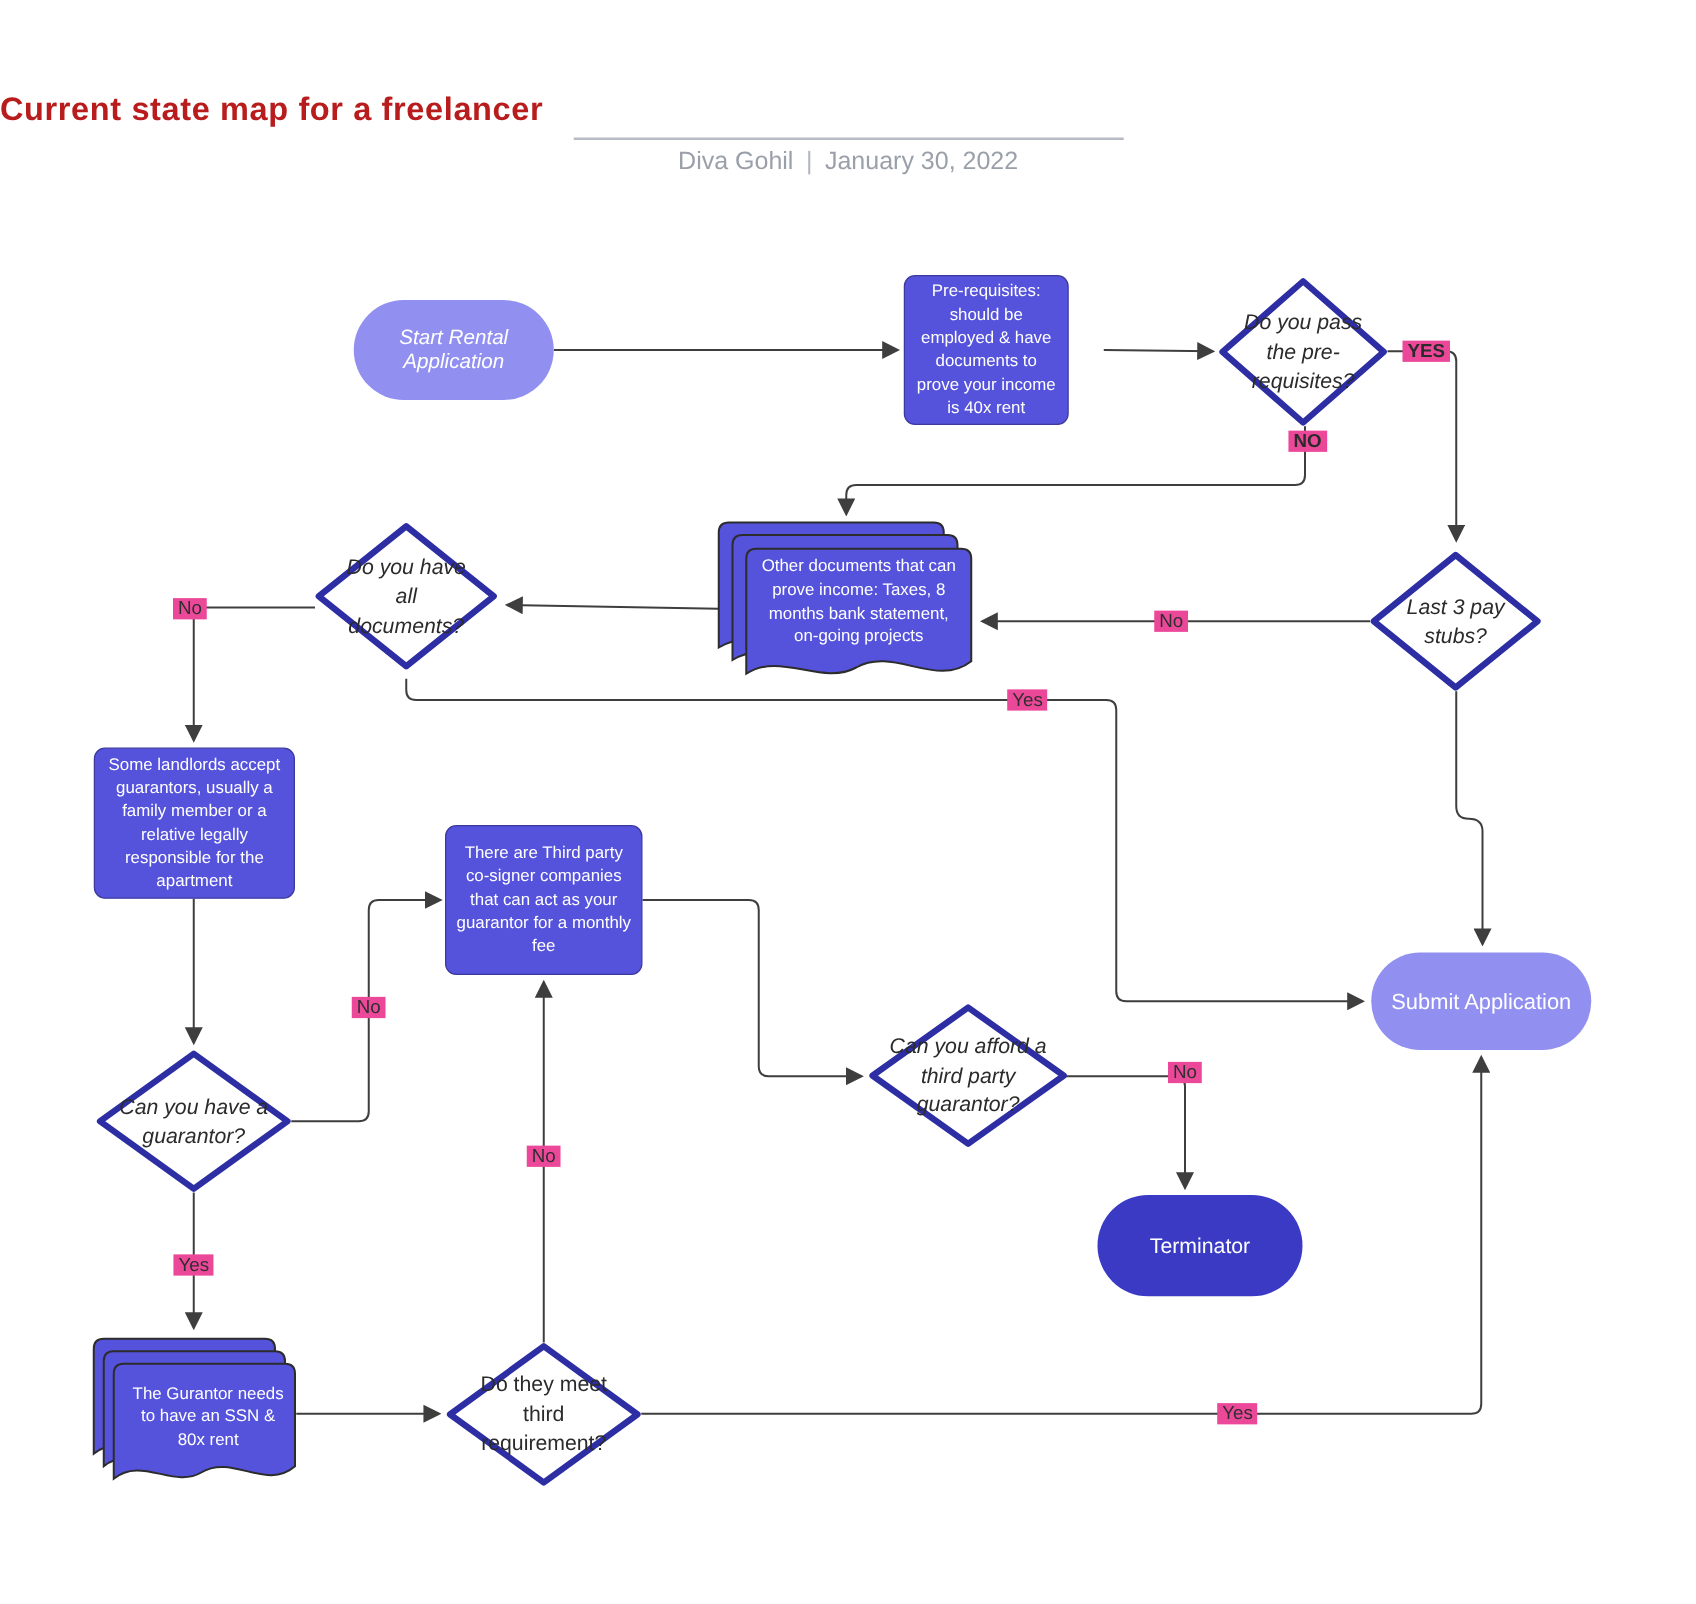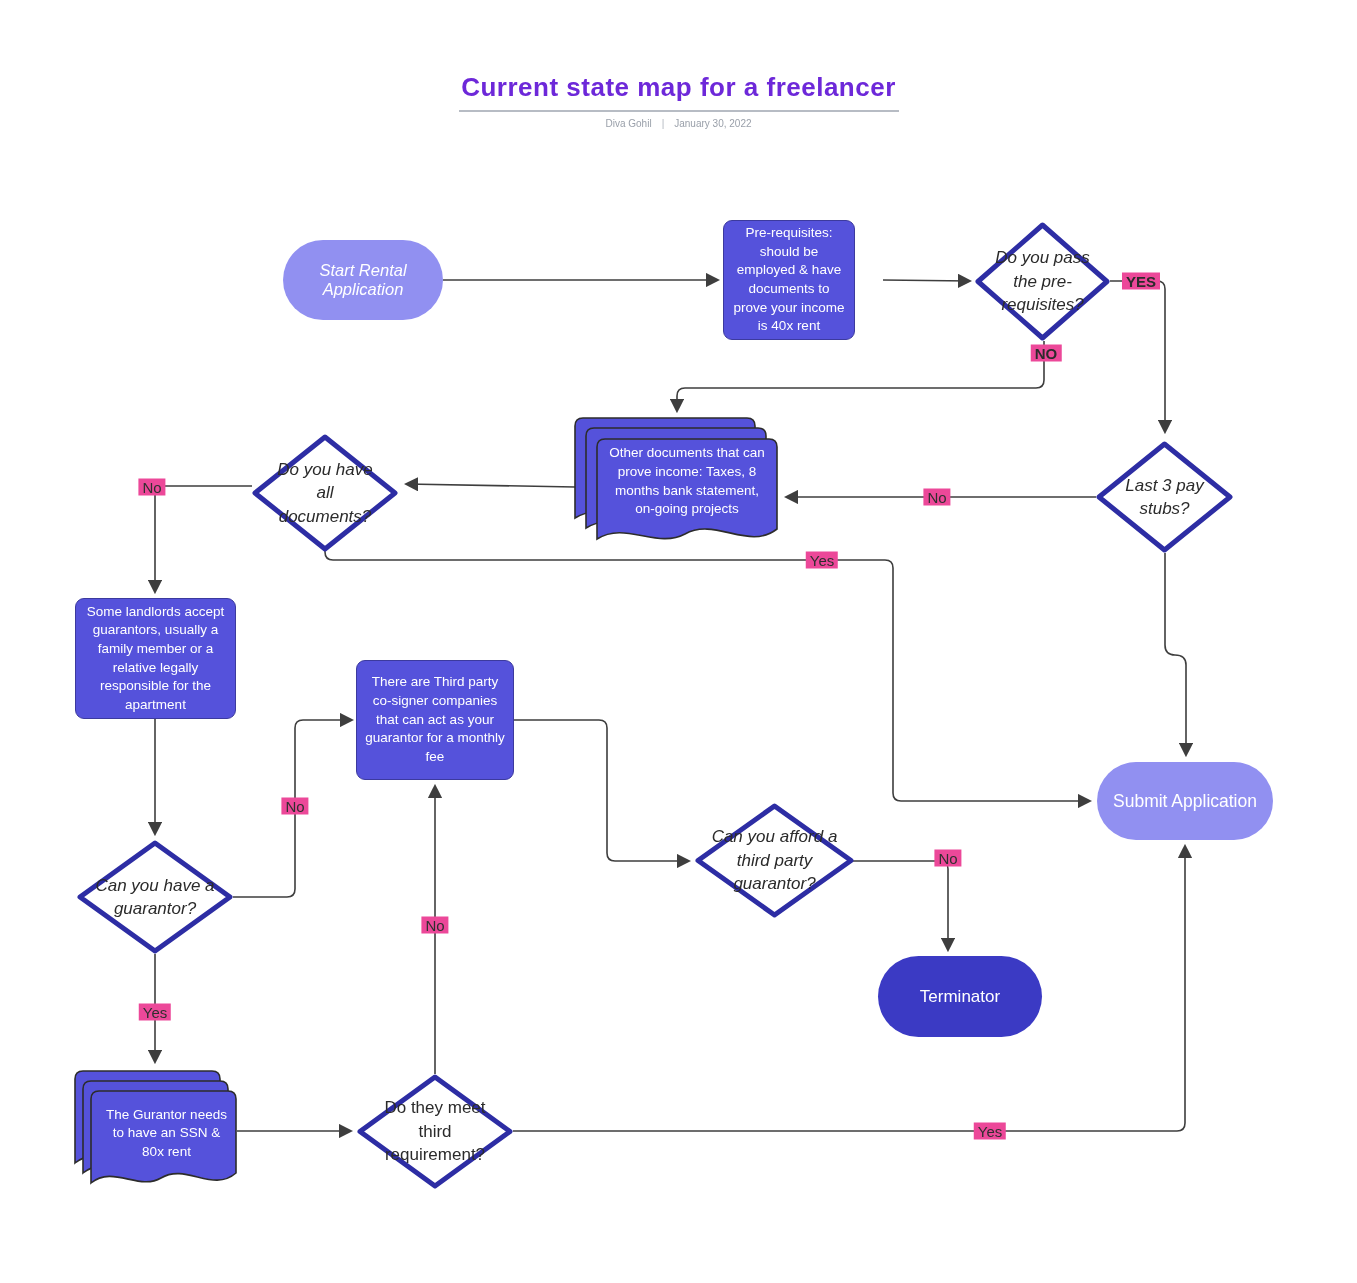--- a/index.html
+++ b/index.html
@@ -1,25 +1,25 @@
 <!DOCTYPE html>
 <html><head>
 <meta charset="utf-8">
 <style>
   html,body{margin:0;padding:0;background:#ffffff;}
   #canvas{position:relative;width:1357px;height:1283px;background:#ffffff;
           font-family:"Liberation Sans", sans-serif;overflow:hidden;}
 
   
-  .title{position:absolute;left:0;top:72px;width:100%;text-align:center;
-         font-size:26px;font-weight:bold;color:#6d28d9;letter-spacing:.5px;}
+  .title{position:absolute;left:0;top:72px;width:100%;text-align:left;
+         font-size:26px;font-weight:bold;color:#b91c1c;letter-spacing:.5px;}
   .title-rule{position:absolute;left:459px;top:110px;width:440px;height:0;
               border-bottom:2px solid #b7bcc4;}
   .subtitle{position:absolute;left:0;top:118px;width:100%;text-align:center;
-            font-size:10px;color:#9aa0aa;}
+            font-size:20px;color:#9aa0aa;}
   .subtitle .sep{margin:0 10px;color:#b2b7bf;}
 
   
   .node{position:absolute;box-sizing:border-box;}
   .node .txt{position:absolute;inset:0;display:flex;align-items:center;justify-content:center;
              text-align:center;color:#ffffff;font-size:13.5px;line-height:1.38;padding:4px 8px;}
   .pill{border-radius:999px;display:flex;align-items:center;justify-content:center;
         text-align:center;color:#fff;}
   .pill-light{background:#9190f1;}
   .pill-dark{background:#3b3ac4;}
@@ -103,21 +103,21 @@
     <svg viewBox="0 0 202 133">
       <g fill="#5552db" stroke="#2c2c2c" stroke-width="1.6">
         <path d="M0,9 Q0,1 8,1 H172 Q180,1 180,9 V91 C152,113 118,79 88,96 C60,111 28,83 0,101 Z"></path>
         <path transform="translate(11,10)" d="M0,9 Q0,1 8,1 H172 Q180,1 180,9 V91 C152,113 118,79 88,96 C60,111 28,83 0,101 Z"></path>
         <path transform="translate(22,21)" d="M0,9 Q0,1 8,1 H172 Q180,1 180,9 V91 C152,113 118,79 88,96 C60,111 28,83 0,101 Z"></path>
       </g>
     </svg>
     <div class="txt" style="left:24px;top:24px;right:2px;bottom:28px;">Other documents that can prove income: Taxes, 8 months bank statement, on-going projects</div>
   </div>
 
-  <div class="node diamond" style="left:252px;top:434px;width:146px;height:118px;text-decoration:underline;">
+  <div class="node diamond" style="left:252px;top:418px;width:146px;height:118px;text-decoration:underline;">
     <svg viewBox="0 0 146 118">
         <polygon points="73,3 143,59 73,115 3,59" fill="#ffffff" stroke="#2d2da4" stroke-width="5" stroke-linejoin="round"></polygon>
       </svg>
     <div class="txt">Do you have all documents?</div>
   </div>
 
   <div class="node diamond" style="left:1096px;top:441px;width:137px;height:112px;">
     <svg viewBox="0 0 137 112">
         <polygon points="68.5,3 134,56 68.5,109 3,56" fill="#ffffff" stroke="#2d2da4" stroke-width="5" stroke-linejoin="round"></polygon>
       </svg>

